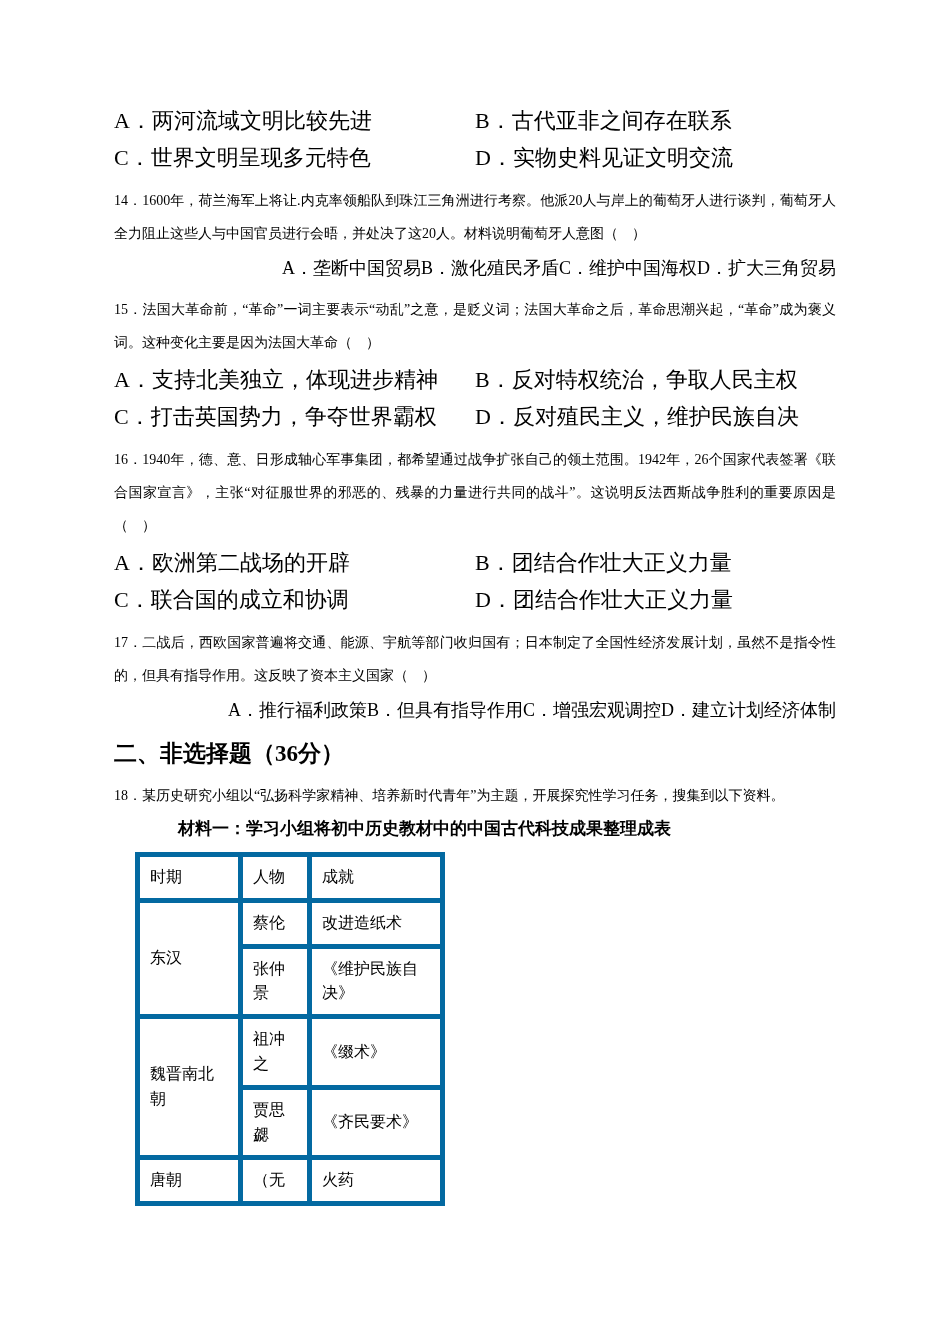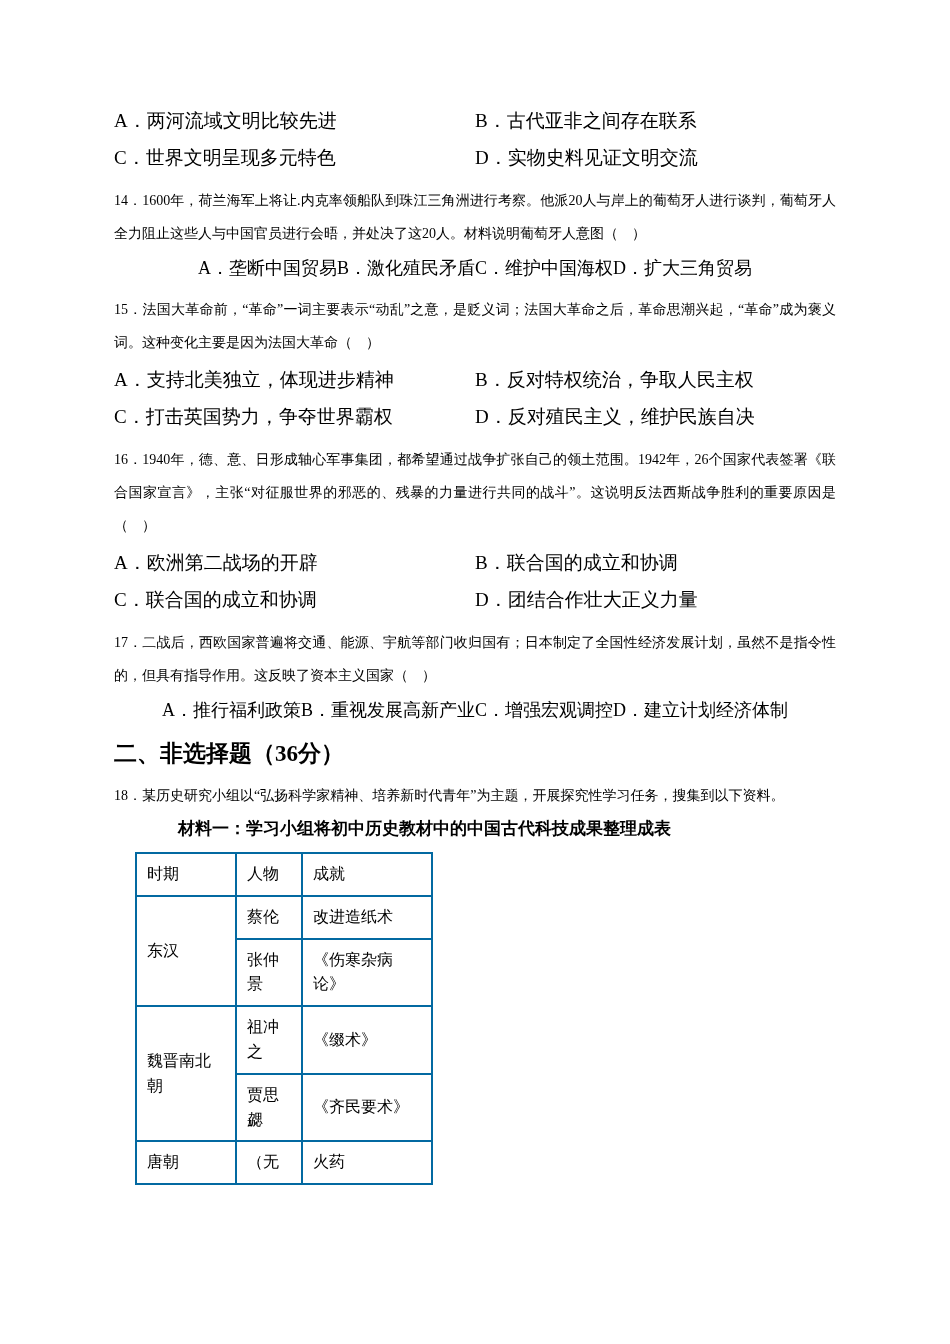--- a/index.html
+++ b/index.html
@@ -23,31 +23,31 @@
   }
   .stem {
     font-size: 14px;
     line-height: 33px;
     text-align: justify;
     margin: 8px 0 2px 0;
   }
   .opt-grid {
     display: grid;
     grid-template-columns: 1fr 1fr;
-    font-size: 19px;
+    font-size: 22px;
     line-height: 33px;
     margin: 2px 0 4px 0;
   }
   .opt-grid .opt {
     display: block;
     padding: 2px 0;
   }
   .opt-line {
     display: flex;
-    justify-content: center;
+    justify-content: flex-end;
     font-size: 18px;
     line-height: 33px;
     margin: 2px 0 4px 0;
   }
   .section-title {
     font-size: 23px;
     font-weight: bold;
     line-height: 34px;
     margin: 10px 0 4px 0;
   }
@@ -57,21 +57,21 @@
     line-height: 30px;
     margin: 1px 0 4px 64px;
   }
   table.material-table {
     border-collapse: collapse;
     margin: 8px 0 0 21px;
     font-size: 16px;
   }
   table.material-table td,
   table.material-table th {
-    border: 2px solid #0369a1;
+    border: 5px solid #0369a1;
     padding: 8px 10px;
     font-weight: normal;
     text-align: left;
     vertical-align: middle;
     line-height: 1.55;
   }
   .c1 { width: 78px; }
   .c2 { width: 44px; margin-top: 40px; }
   .c3 { width: 108px; }
 </style>
@@ -99,29 +99,29 @@
   <div class="opt-grid">
     <span class="opt">A．支持北美独立，体现进步精神</span>
     <span class="opt">B．反对特权统治，争取人民主权</span>
     <span class="opt">C．打击英国势力，争夺世界霸权</span>
     <span class="opt">D．反对殖民主义，维护民族自决</span>
   </div>
 
   <p class="stem">16．1940年，德、意、日形成轴心军事集团，都希望通过战争扩张自己的领土范围。1942年，26个国家代表签署《联合国家宣言》，主张“对征服世界的邪恶的、残暴的力量进行共同的战斗”。这说明反法西斯战争胜利的重要原因是（　）</p>
   <div class="opt-grid">
     <span class="opt">A．欧洲第二战场的开辟</span>
-    <span class="opt">B．联合国的成立和协调</span>
+    <span class="opt">B．团结合作壮大正义力量</span>
     <span class="opt">C．联合国的成立和协调</span>
     <span class="opt">D．团结合作壮大正义力量</span>
   </div>
 
   <p class="stem">17．二战后，西欧国家普遍将交通、能源、宇航等部门收归国有；日本制定了全国性经济发展计划，虽然不是指令性的，但具有指导作用。这反映了资本主义国家（　）</p>
   <div class="opt-line">
     <span>A．推行福利政策</span>
-    <span>B．重视发展高新产业</span>
+    <span>B．但具有指导作用</span>
     <span>C．增强宏观调控</span>
     <span>D．建立计划经济体制</span>
   </div>
 
   <h2 class="section-title">二、非选择题（36分）</h2>
 
   <p class="stem">18．某历史研究小组以“弘扬科学家精神、培养新时代青年”为主题，开展探究性学习任务，搜集到以下资料。</p>
 
   <p class="material-caption">材料一：学习小组将初中历史教材中的中国古代科技成果整理成表</p>
 
@@ -132,21 +132,21 @@
         <th class="c2">人物</th>
         <th class="c3">成就</th>
       </tr>
       <tr>
         <td class="c1" rowspan="2">东汉</td>
         <td class="c2">蔡伦</td>
         <td class="c3">改进造纸术</td>
       </tr>
       <tr>
         <td class="c2">张仲景</td>
-        <td class="c3">《伤寒杂病论》</td>
+        <td class="c3">《维护民族自决》</td>
       </tr>
       <tr>
         <td class="c1" rowspan="2">魏晋南北朝</td>
         <td class="c2">祖冲之</td>
         <td class="c3">《缀术》</td>
       </tr>
       <tr>
         <td class="c2">贾思勰</td>
         <td class="c3">《齐民要术》</td>
       </tr>

